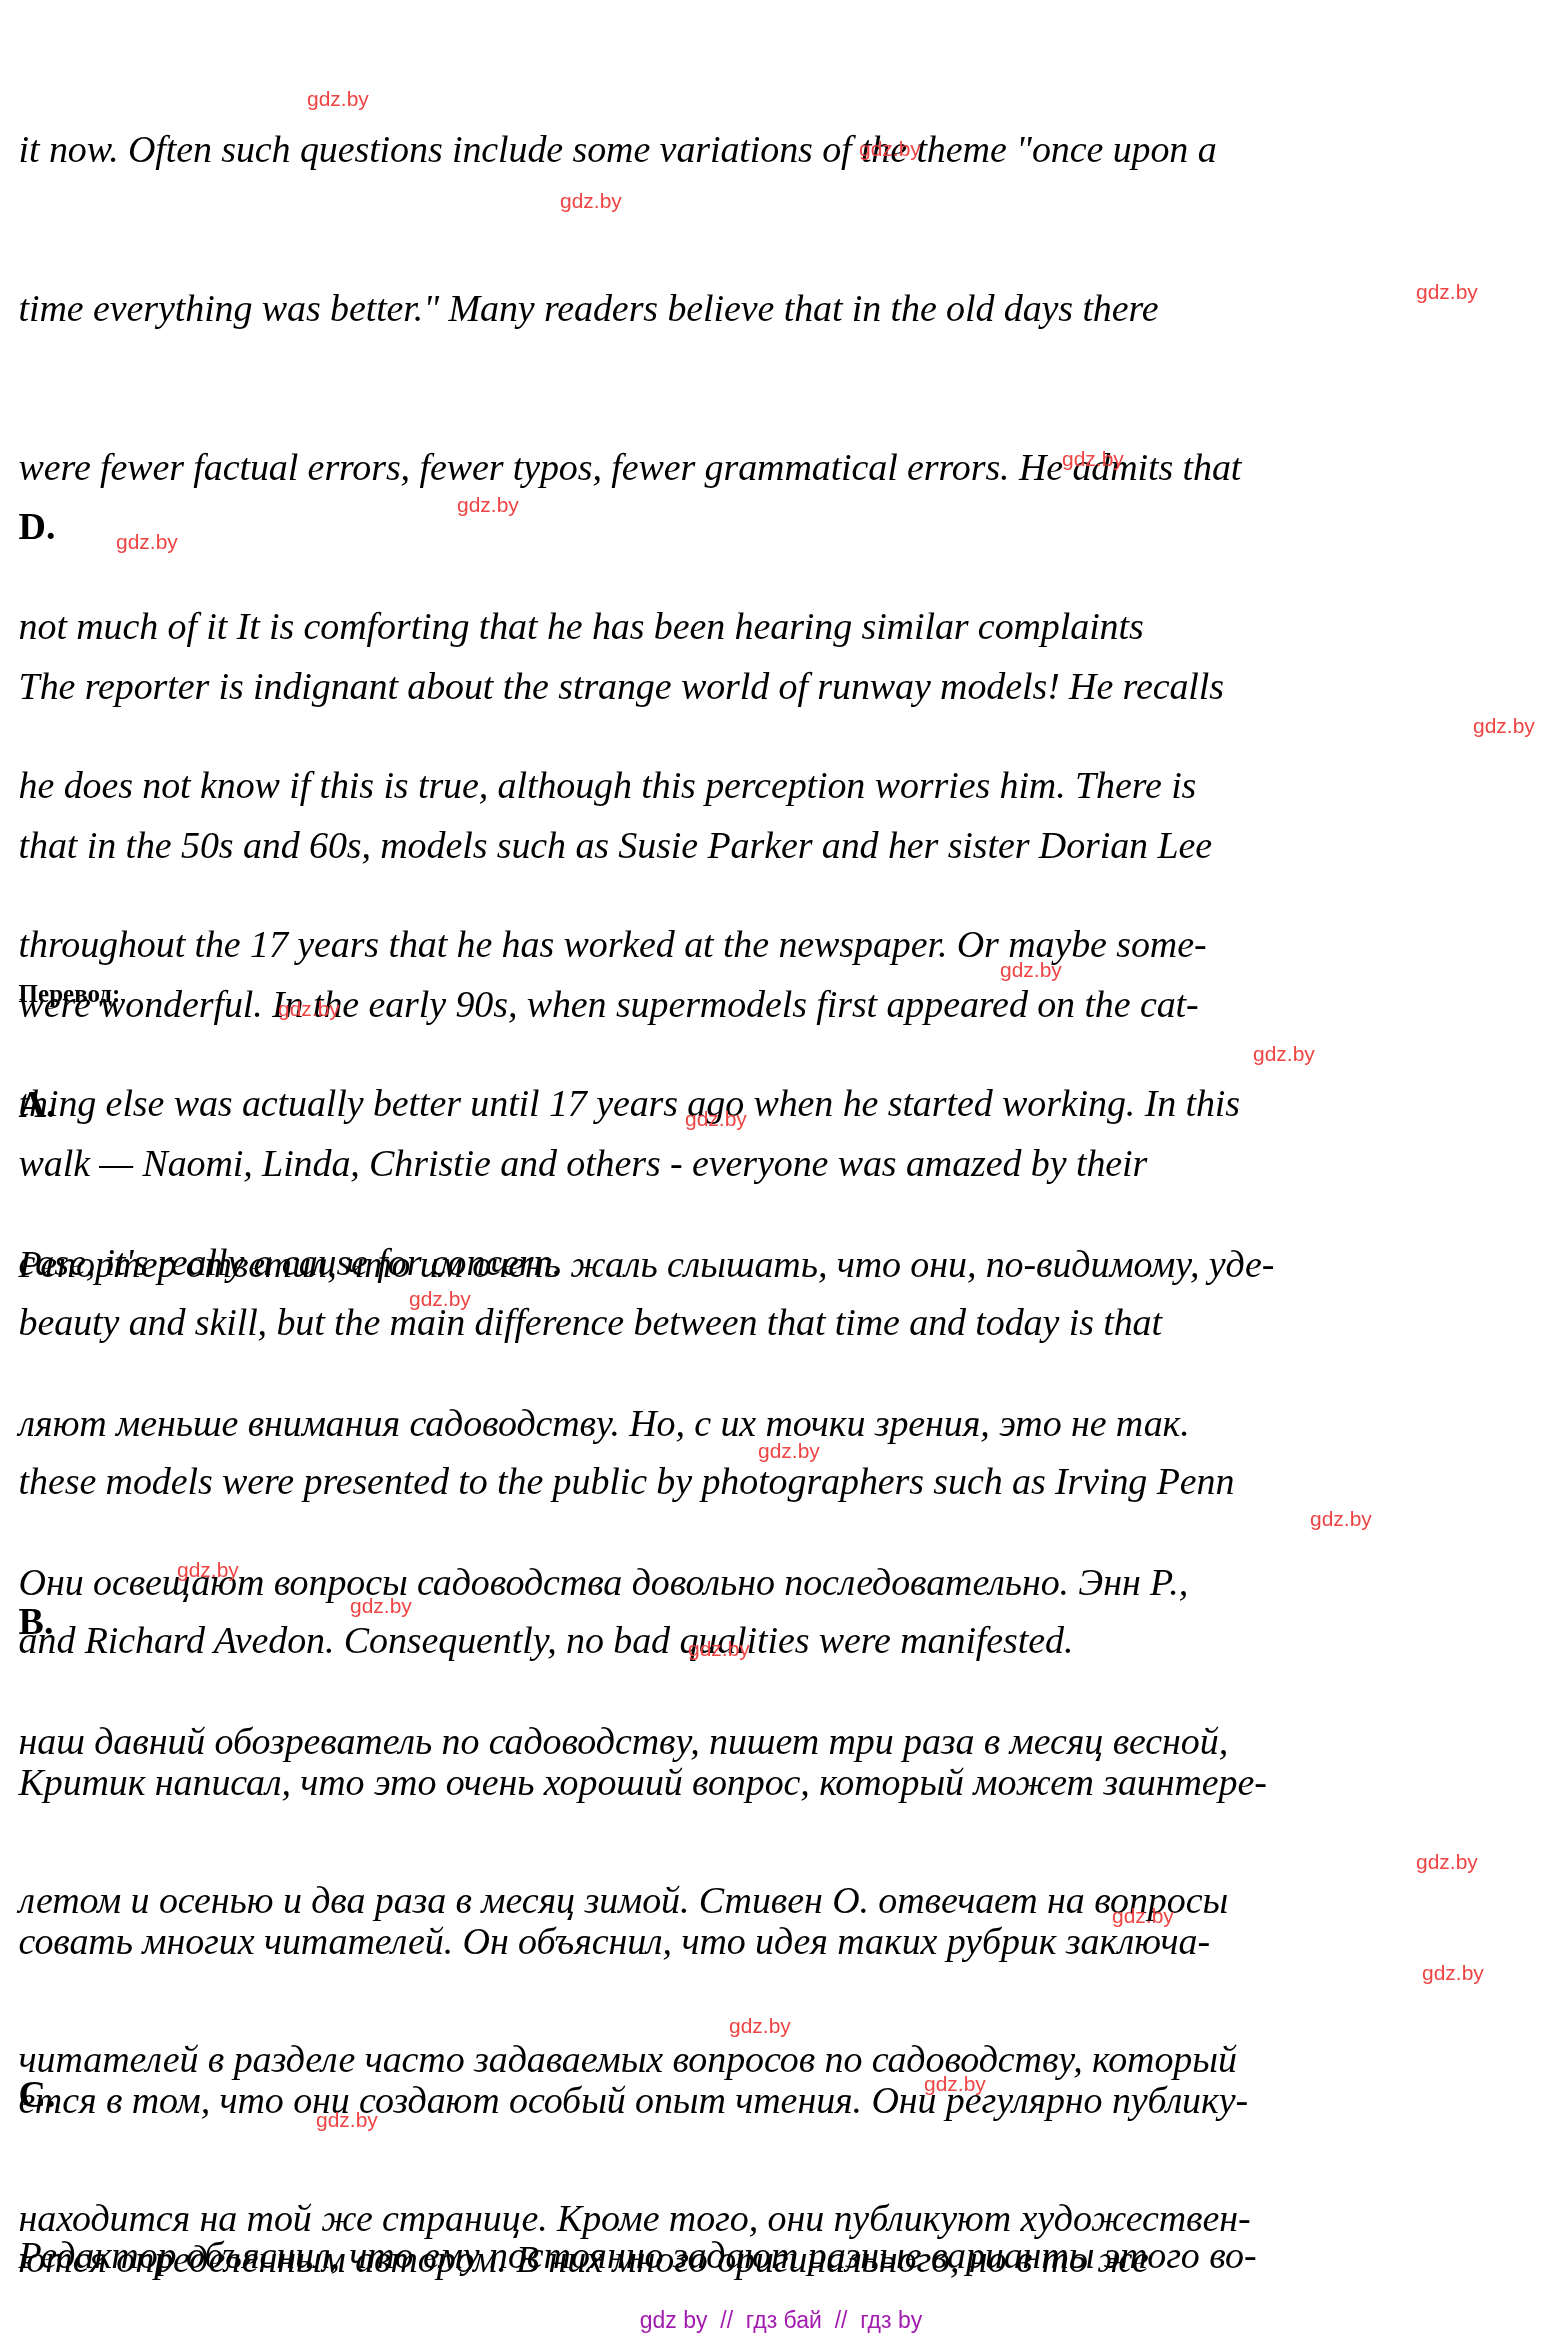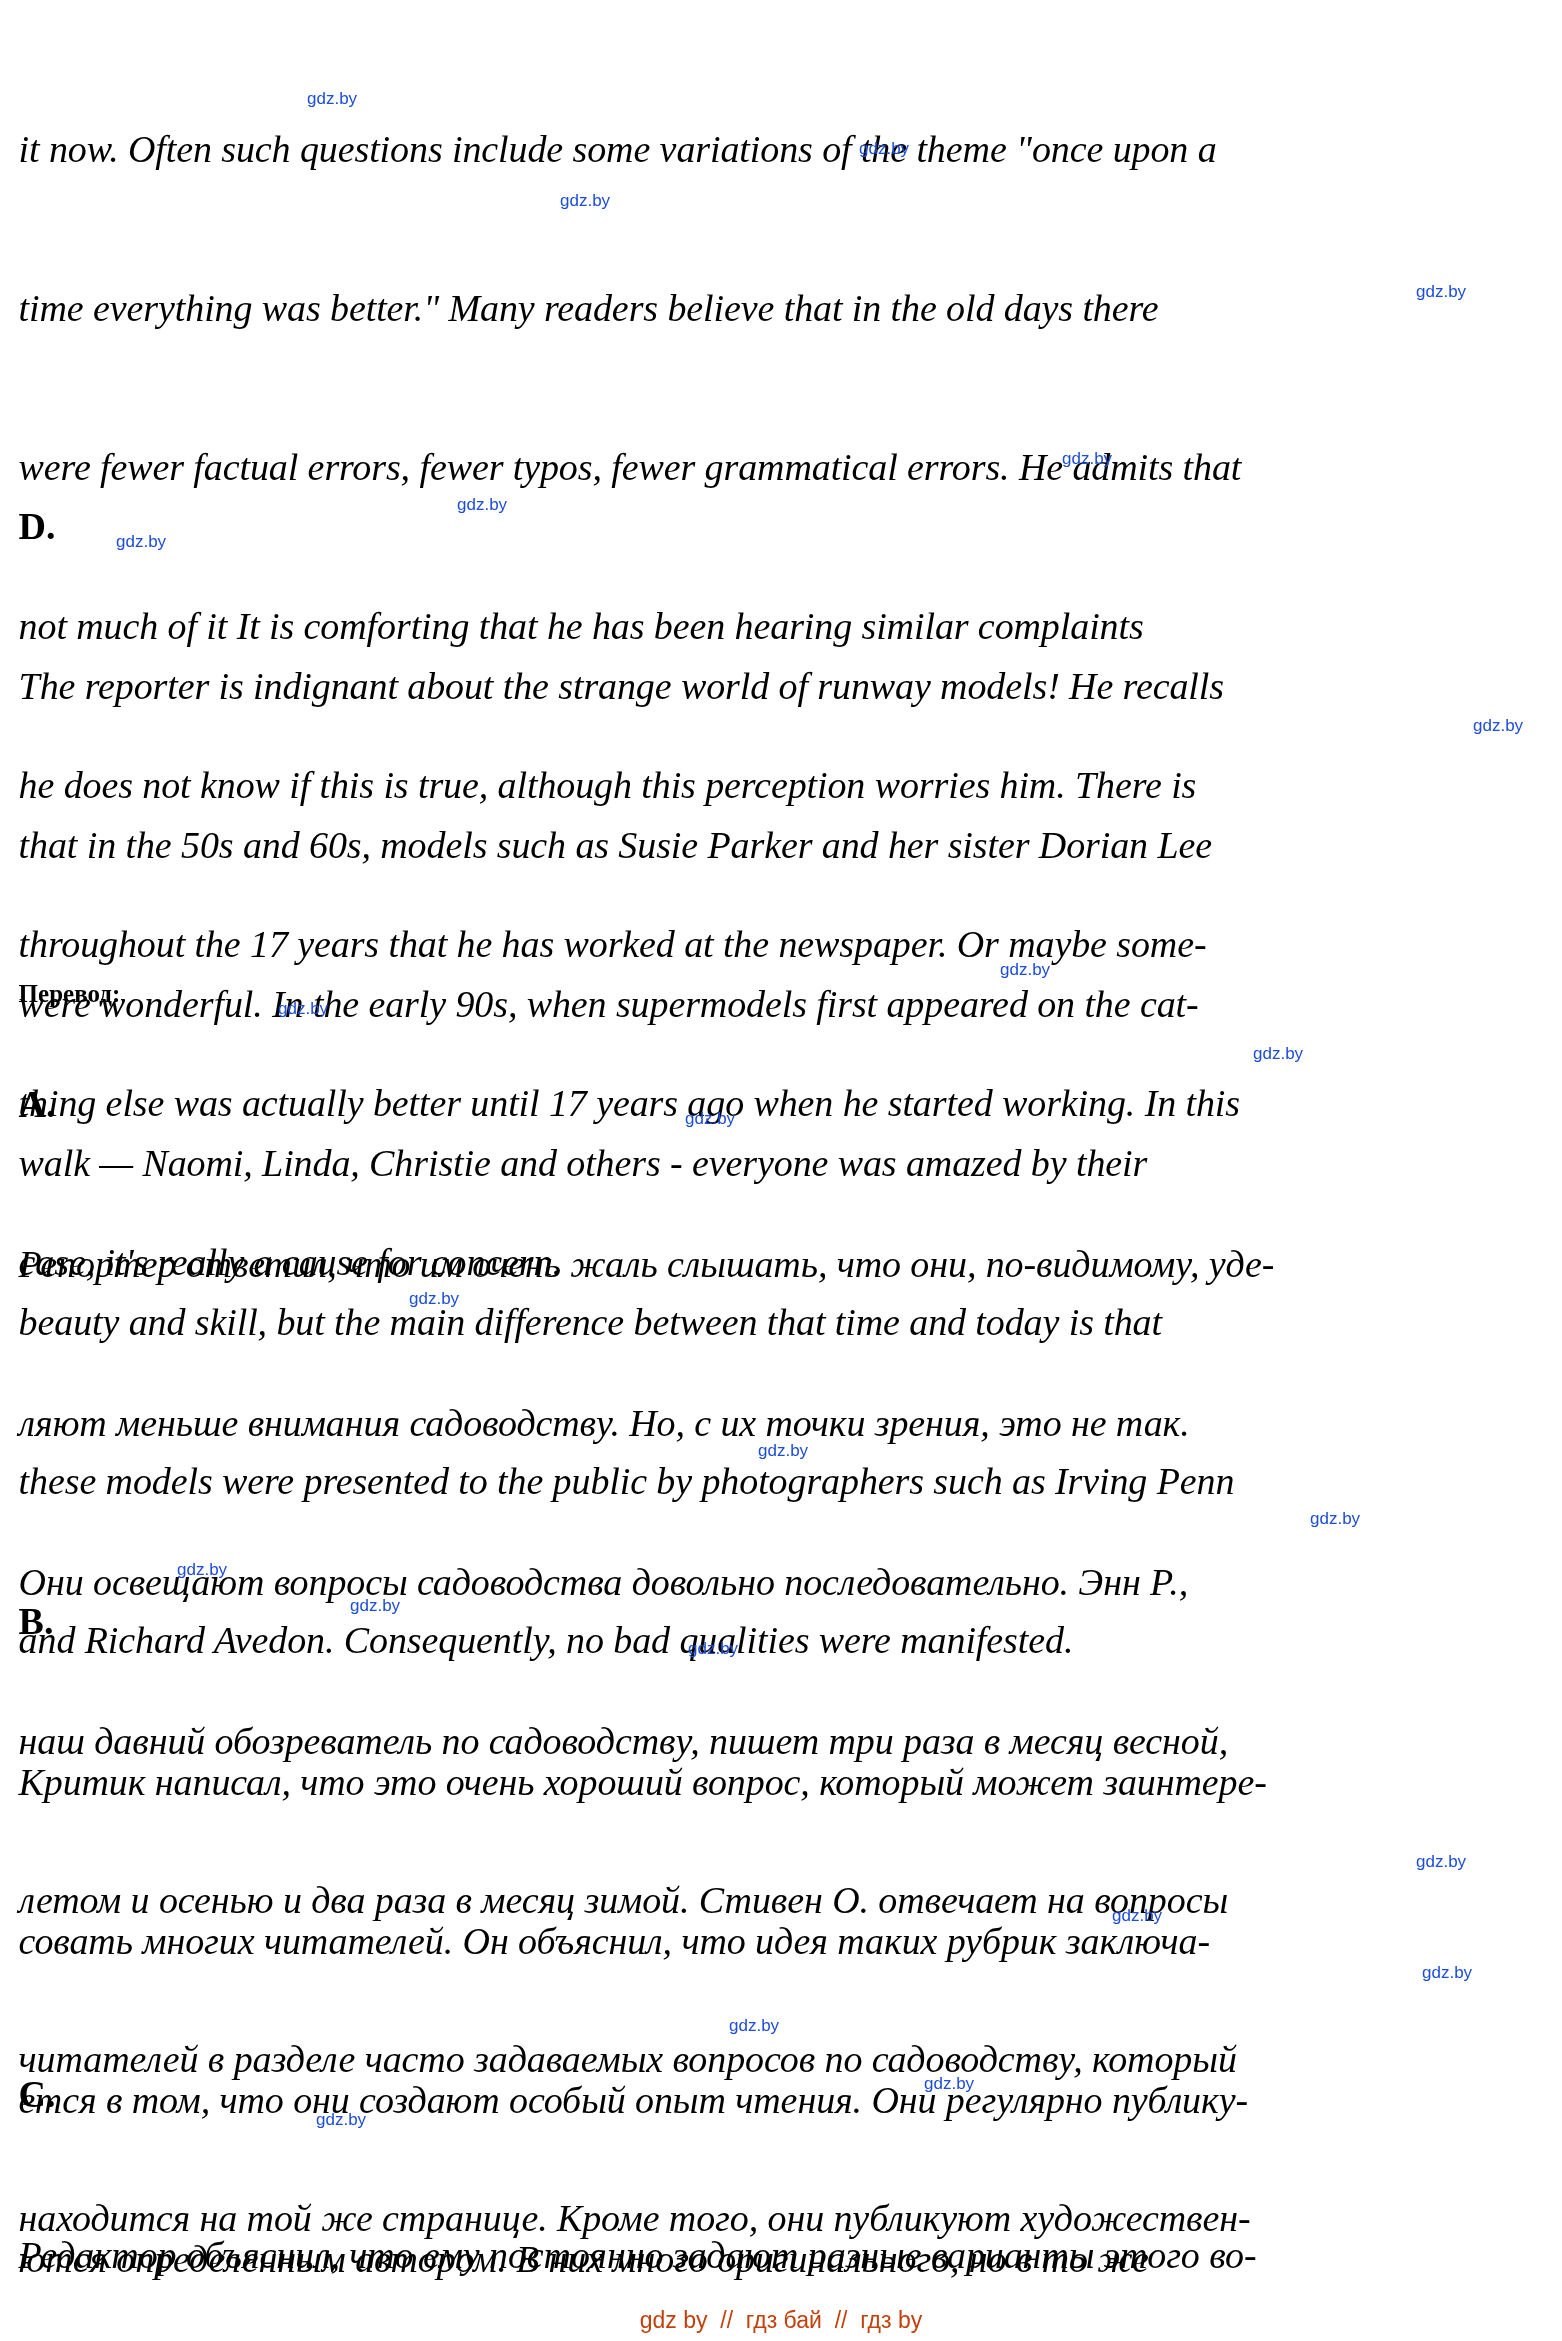--- a/index.html
+++ b/index.html
@@ -69,38 +69,38 @@
     position: absolute;
     font-weight: bold;
     font-size: 25px;
     line-height: 53px;
   }
 
   
   .wm {
     position: absolute;
     font-family: "Liberation Sans", "DejaVu Sans", sans-serif;
-    font-size: 17px;
+    font-size: 21px;
     line-height: 17px;
-    color: #1d4ed8;
+    color: #ef4444;
     white-space: nowrap;
     text-align: center;
   }
 
   
   .footer {
     position: absolute;
     left: 0;
     top: 2306px;
     width: 1562px;
     text-align: center;
     font-family: "Liberation Sans", "DejaVu Sans", sans-serif;
     font-size: 23px;
     line-height: 28px;
-    color: #c2410c;
+    color: #a21caf;
     white-space: pre;
   }
 </style>
 </head>
 <body>
 
 <div class="page">
 
 
   <div class="para" style="top: 17px;">

